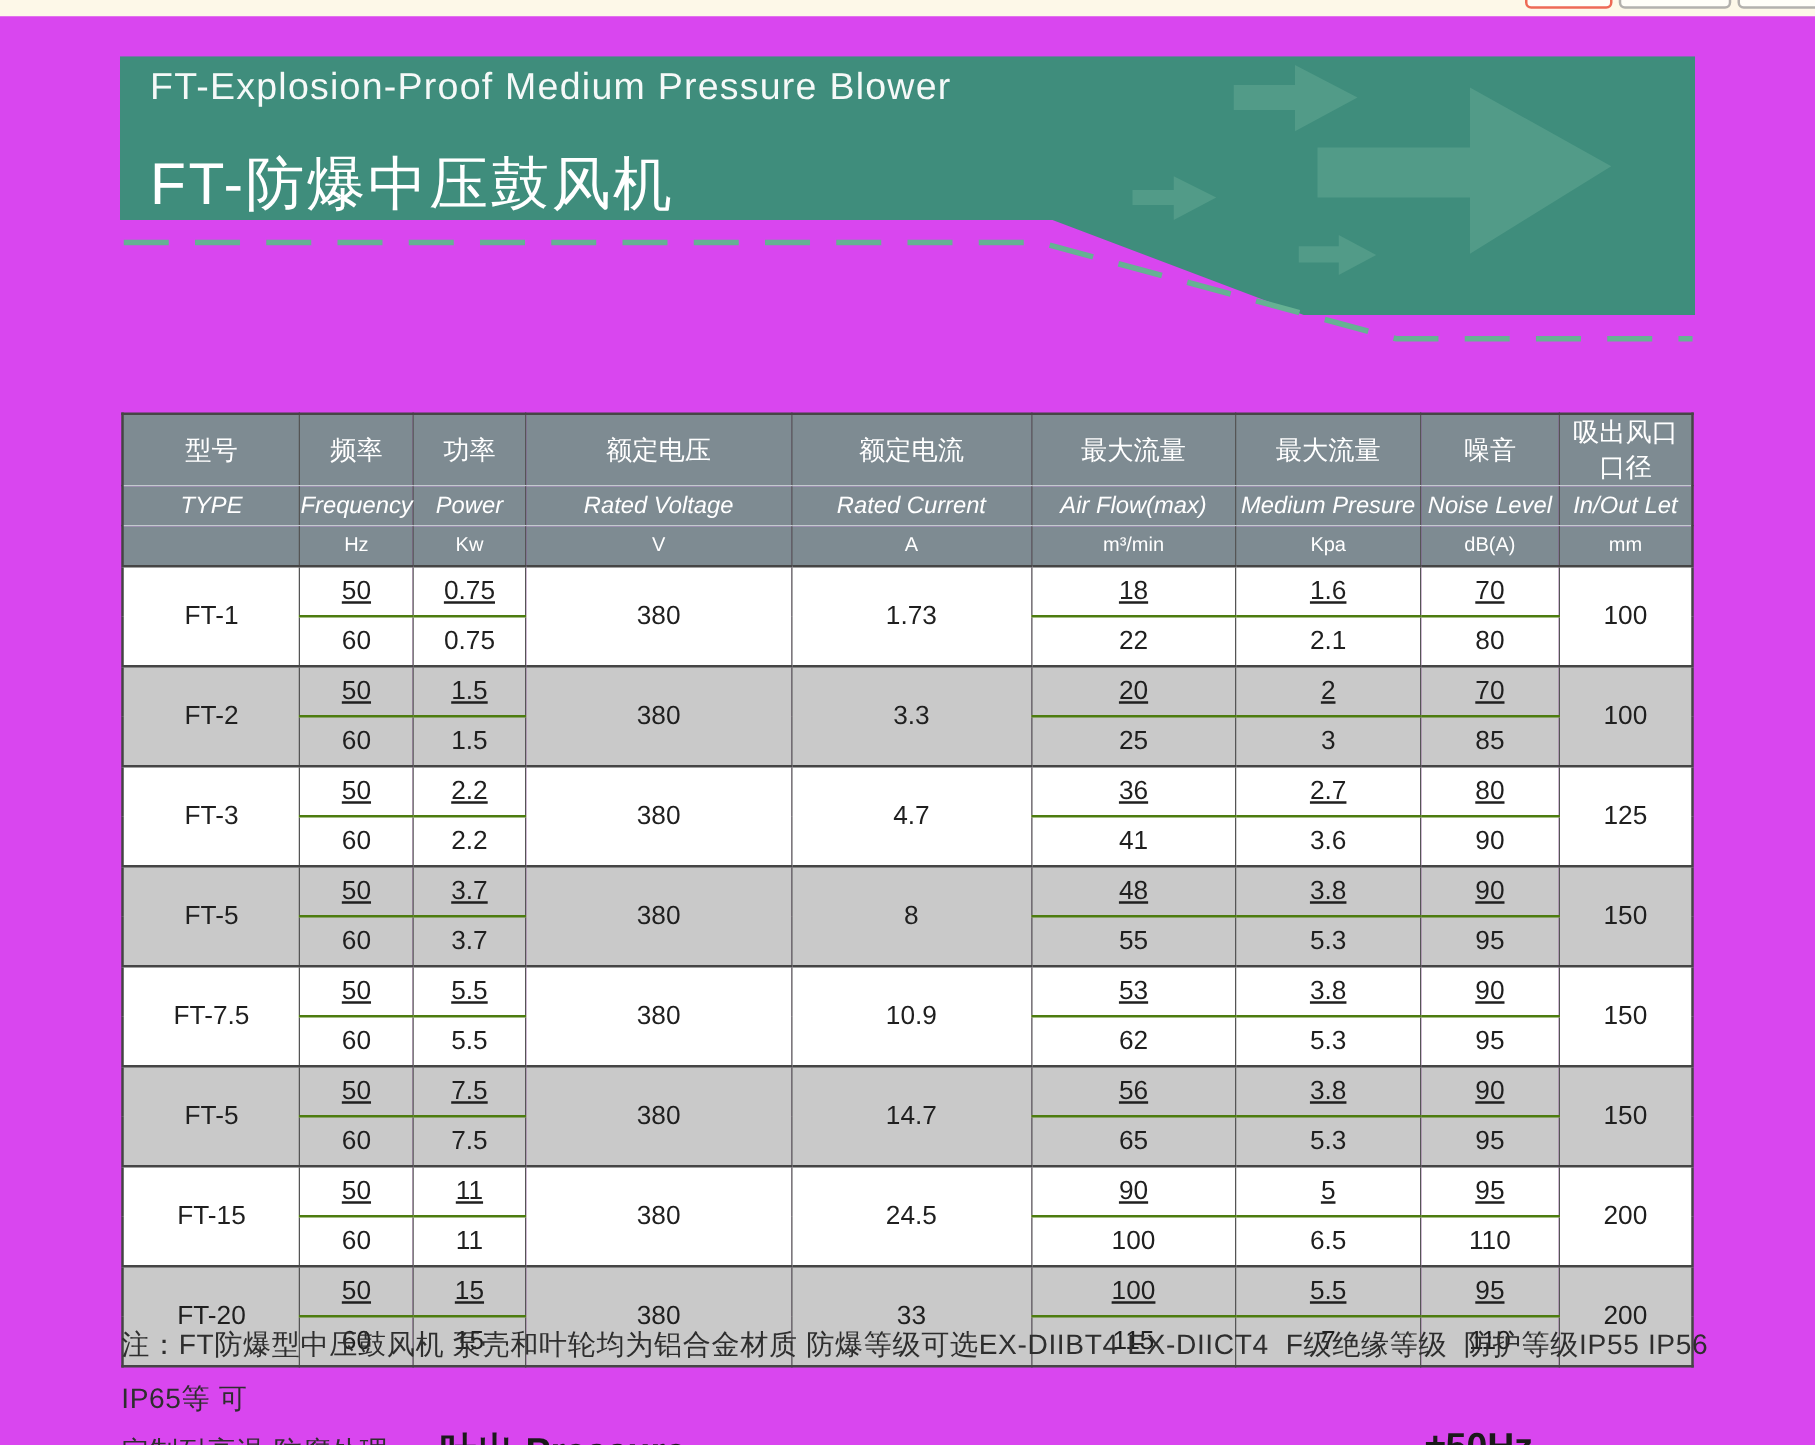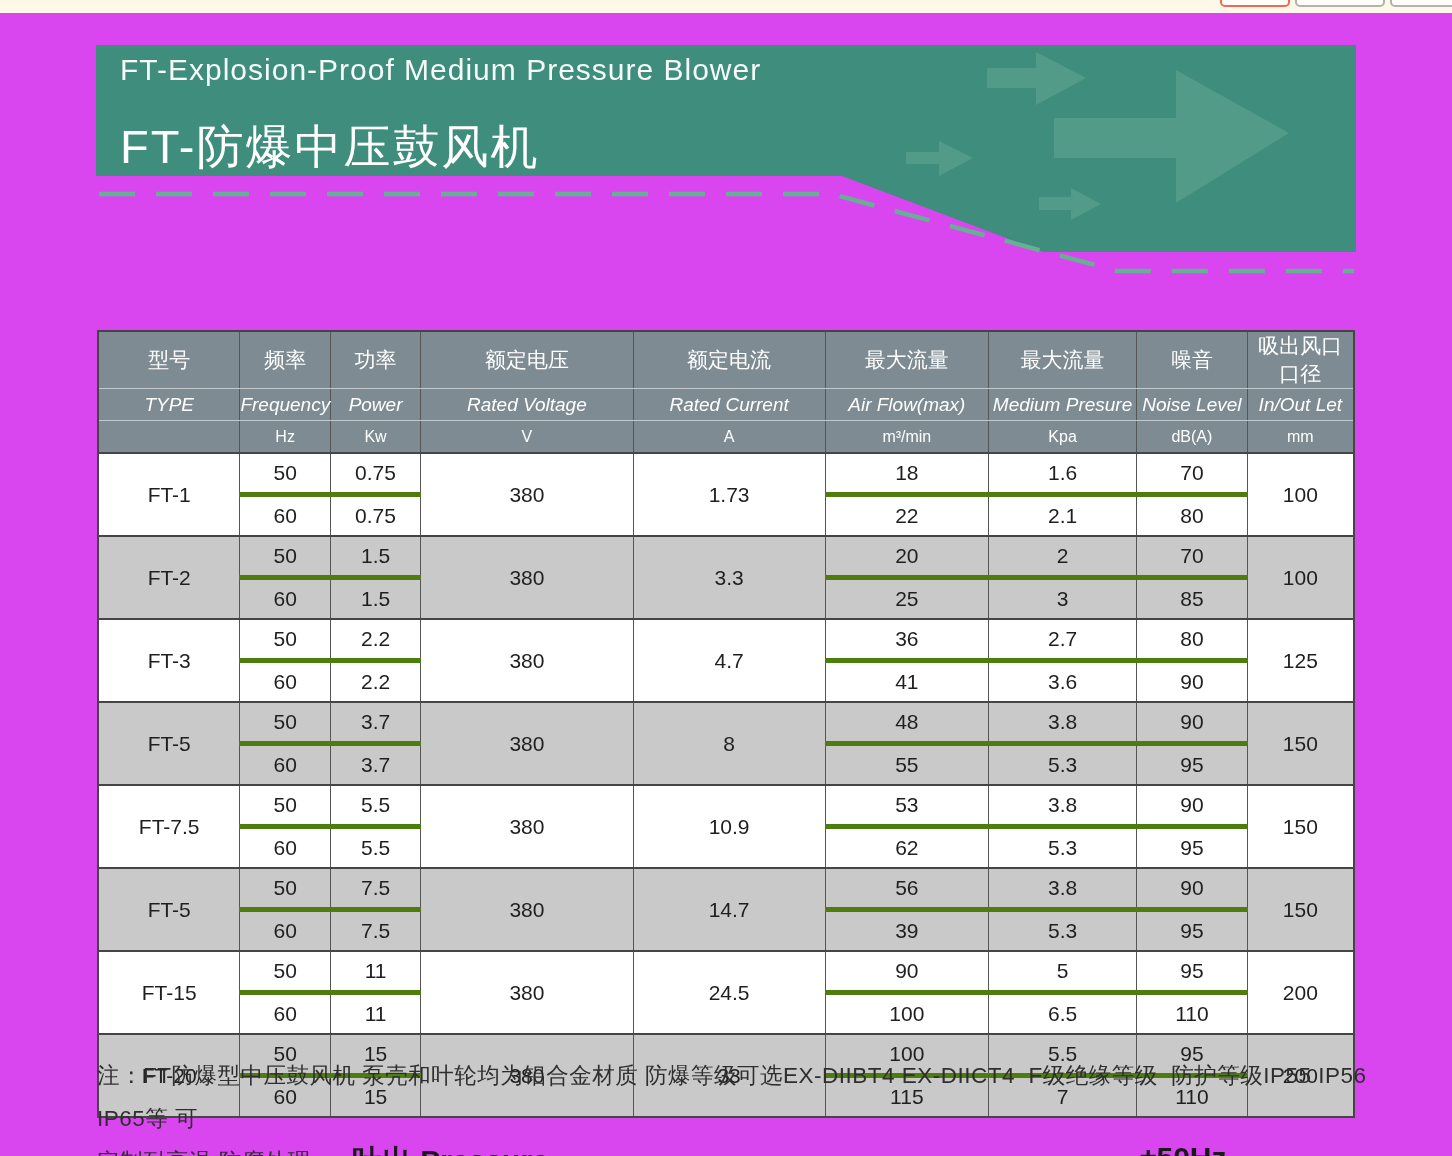--- a/index.html
+++ b/index.html
@@ -25,21 +25,21 @@
   table.spec th, table.spec td { text-align:center; vertical-align:middle; padding:0; }
   table.spec th { background:#7e8b92; color:#ffffff; font-weight:400;
                   border-left:1px solid #555; border-right:1px solid #555; }
   thead tr.row-zh th   { height:40px; font-size:21px; border-bottom:1px solid #c3cace; }
   thead tr.row-en th   { height:31px; font-size:19px; border-bottom:1px solid #c3cace;font-style:italic; }
   thead tr.row-unit th { height:31px; font-size:16px; }
   thead { border-bottom:2px solid #454545;padding-left:24px; }
   tbody td { height:38px; font-size:21px; color:#1f1f1f;
              border-left:1px solid #555; border-right:1px solid #555; }
   tbody tr.group-start td { border-top:2px solid #454545; }
-  tbody td.sep { border-bottom:5px solid #4d7c0f; }
+  tbody td.sep { border-bottom:2px solid #4d7c0f;text-decoration:underline; }
   tbody tr.g-white td { background:#ffffff; }
   tbody tr.g-gray  td { background:#c9c9c9; }
 
   
   .note { position:absolute; left:97px; top:1054px; width:1280px;
           font-size:22.5px; line-height:43px; color:#2e2e2e; white-space:pre-wrap; letter-spacing:0.5px; }
 
   
   .bottom-frag { position:absolute; top:1141px; font-size:30px; font-weight:700; color:#1a1a1a; white-space:nowrap; }
   .bottom-frag.left  { left:352px; }
@@ -217,21 +217,21 @@
             <td rowspan="2">380</td>
             <td rowspan="2">14.7</td>
             <td class="sep">56</td>
             <td class="sep">3.8</td>
             <td class="sep">90</td>
             <td rowspan="2">150</td>
           </tr>
           <tr class="g-gray">
             <td>60</td>
             <td>7.5</td>
-            <td>39</td>
+            <td>65</td>
             <td>5.3</td>
             <td>95</td>
           </tr>
           <tr class="group-start g-white">
             <td rowspan="2">FT-15</td>
             <td class="sep">50</td>
             <td class="sep">11</td>
             <td rowspan="2">380</td>
             <td rowspan="2">24.5</td>
             <td class="sep">90</td>

